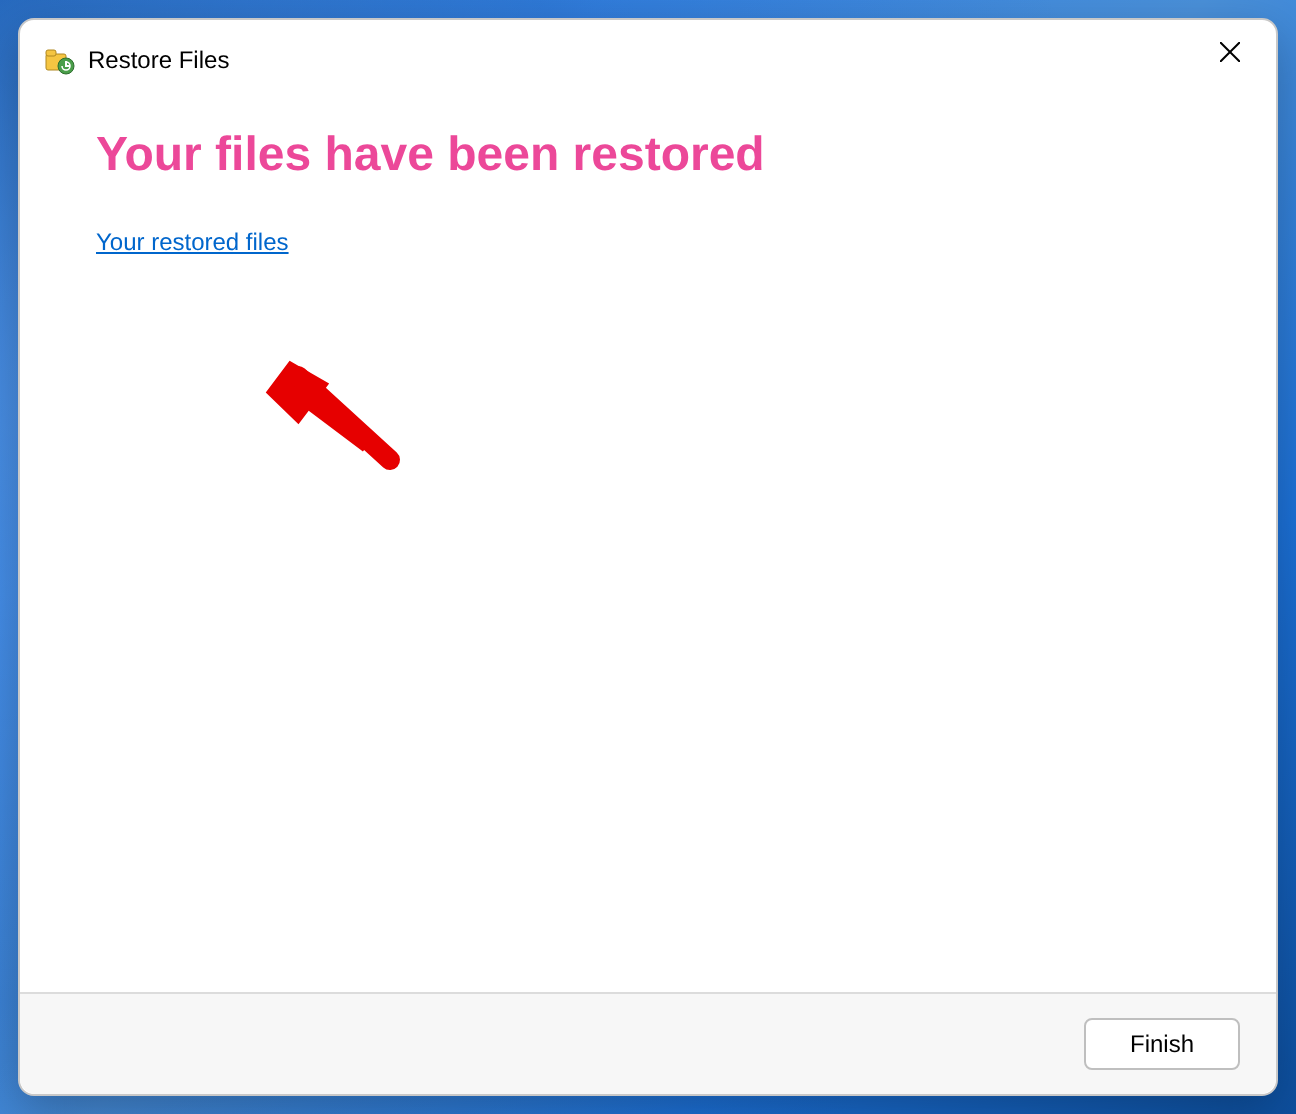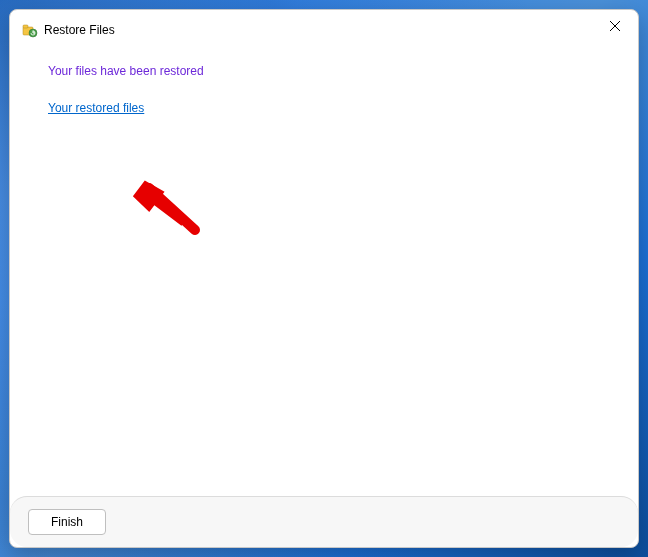--- a/index.html
+++ b/index.html
@@ -64,41 +64,40 @@
       justify-content: center;
       cursor: pointer;
       border-top-right-radius: 8px;
     }
     .content {
       flex: 1;
       padding: 14px 38px 0 38px;
       position: relative;
     }
     .heading {
-      font-size: 12px;
-      font-weight: 400;
-      color: #6d28d9;
+      font-size: 24px;
+      font-weight: 700;
+      color: #ec4899;
       margin-bottom: 20px;
     }
     .link {
       font-size: 12px;
       color: #0066cc;
       text-decoration: underline;
       cursor: pointer;
       display: inline-block;
     }
     .footer {
       border-top: 1px solid #dcdcdc;
       padding: 12px 18px;
       display: flex;
-      justify-content: flex-start;
+      justify-content: flex-end;
       background: #f7f7f7;
       border-bottom-left-radius: 8px;
       border-bottom-right-radius: 8px;
-      border-radius: 17px;
     }
     .finish-btn {
       min-width: 78px;
       height: 26px;
       background: #ffffff;
       border: 1px solid #bfbfbf;
       border-radius: 4px;
       font-size: 12px;
       font-family: inherit;
       cursor: pointer;

